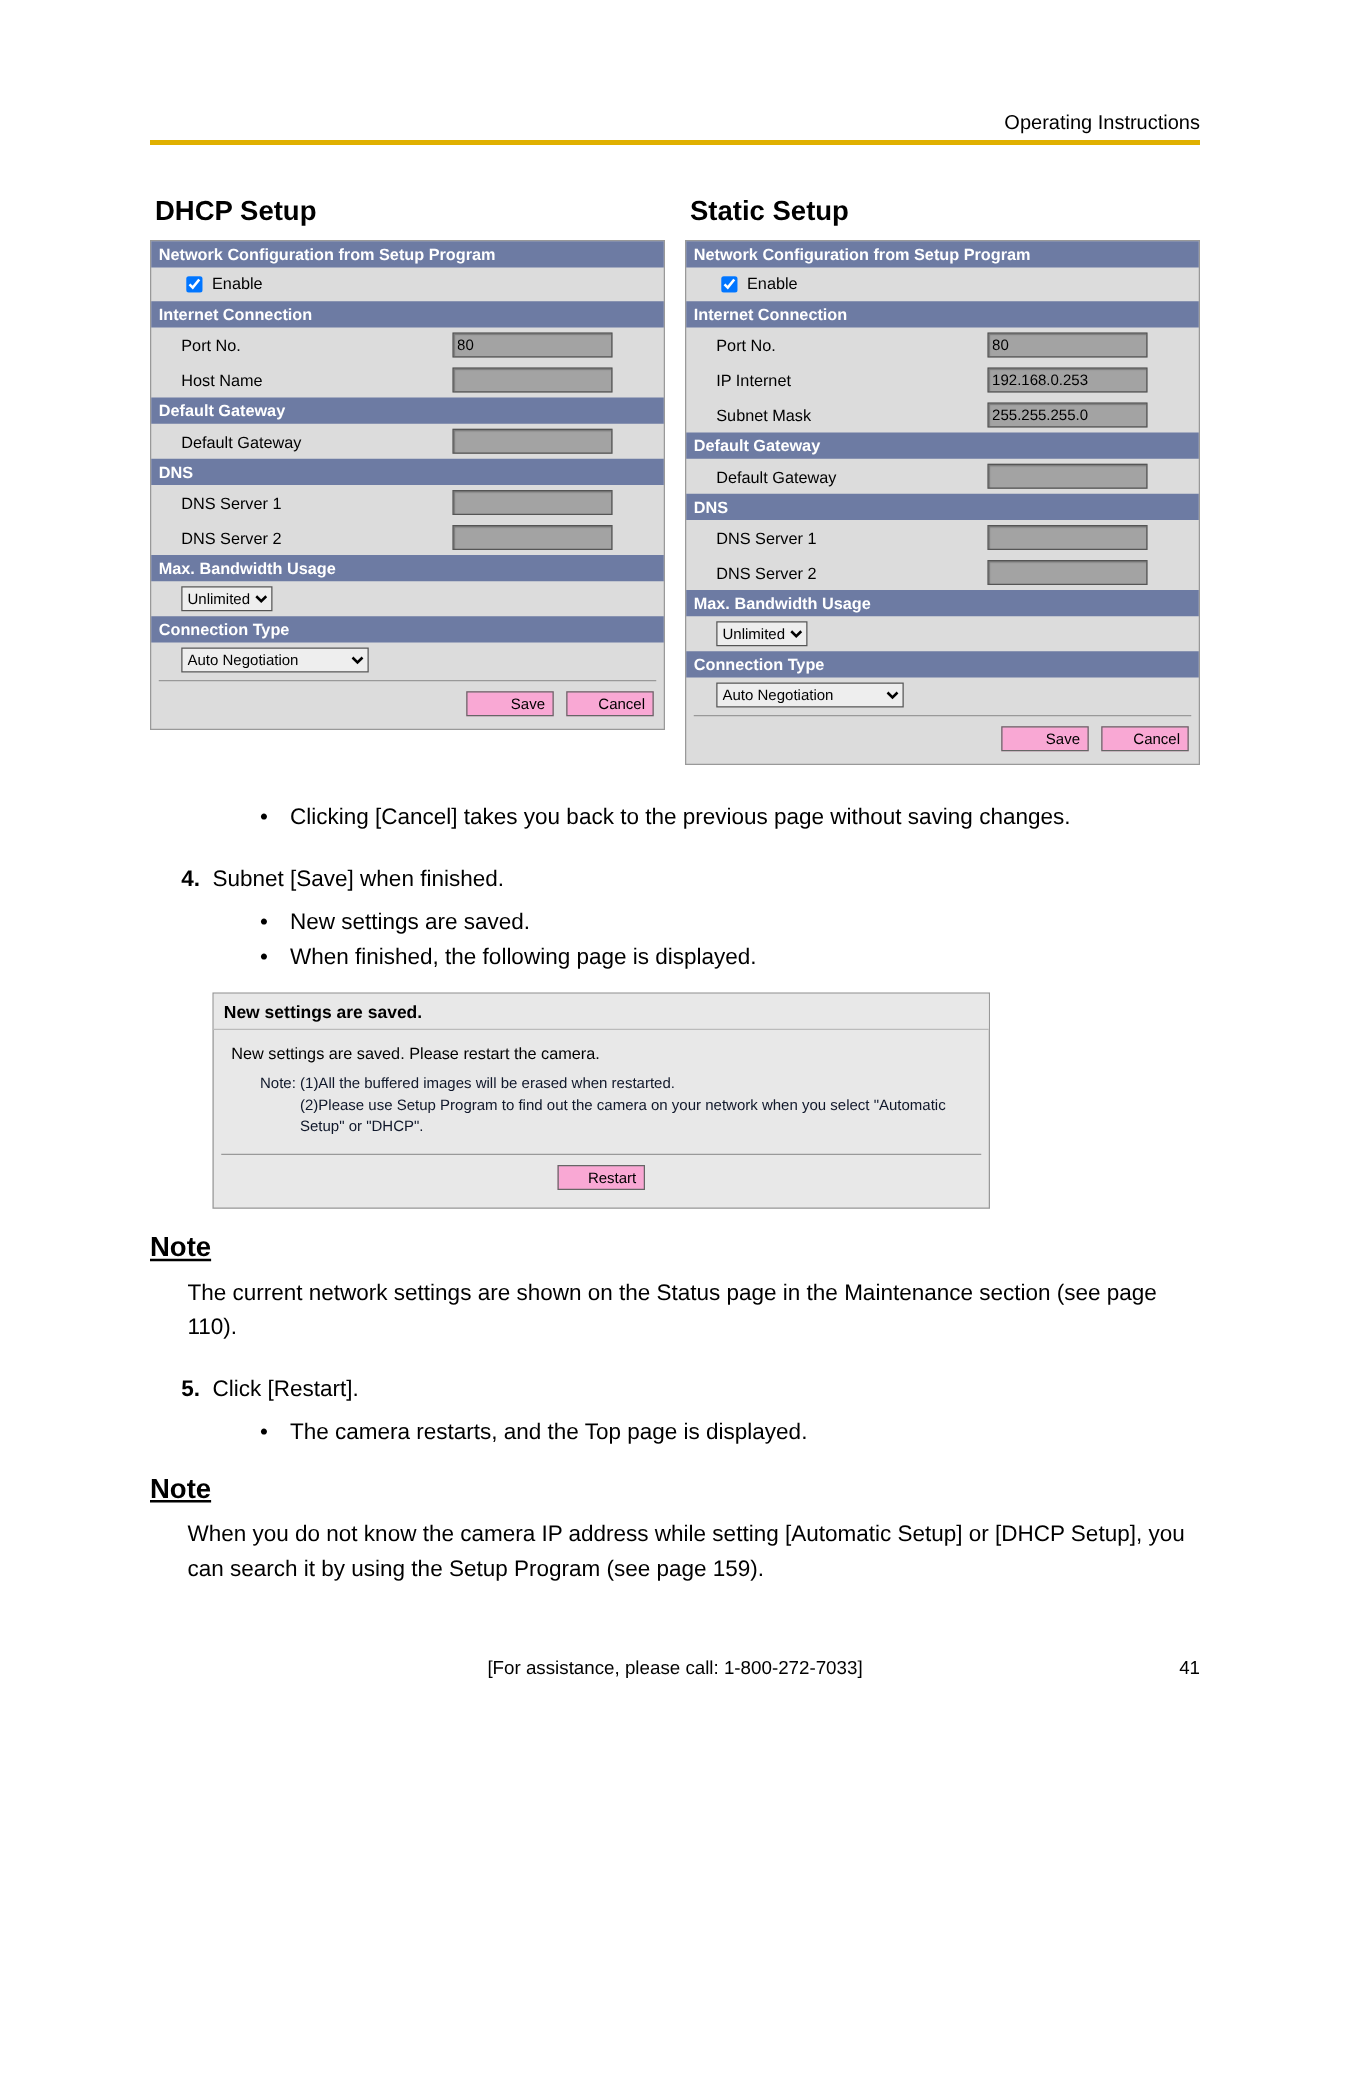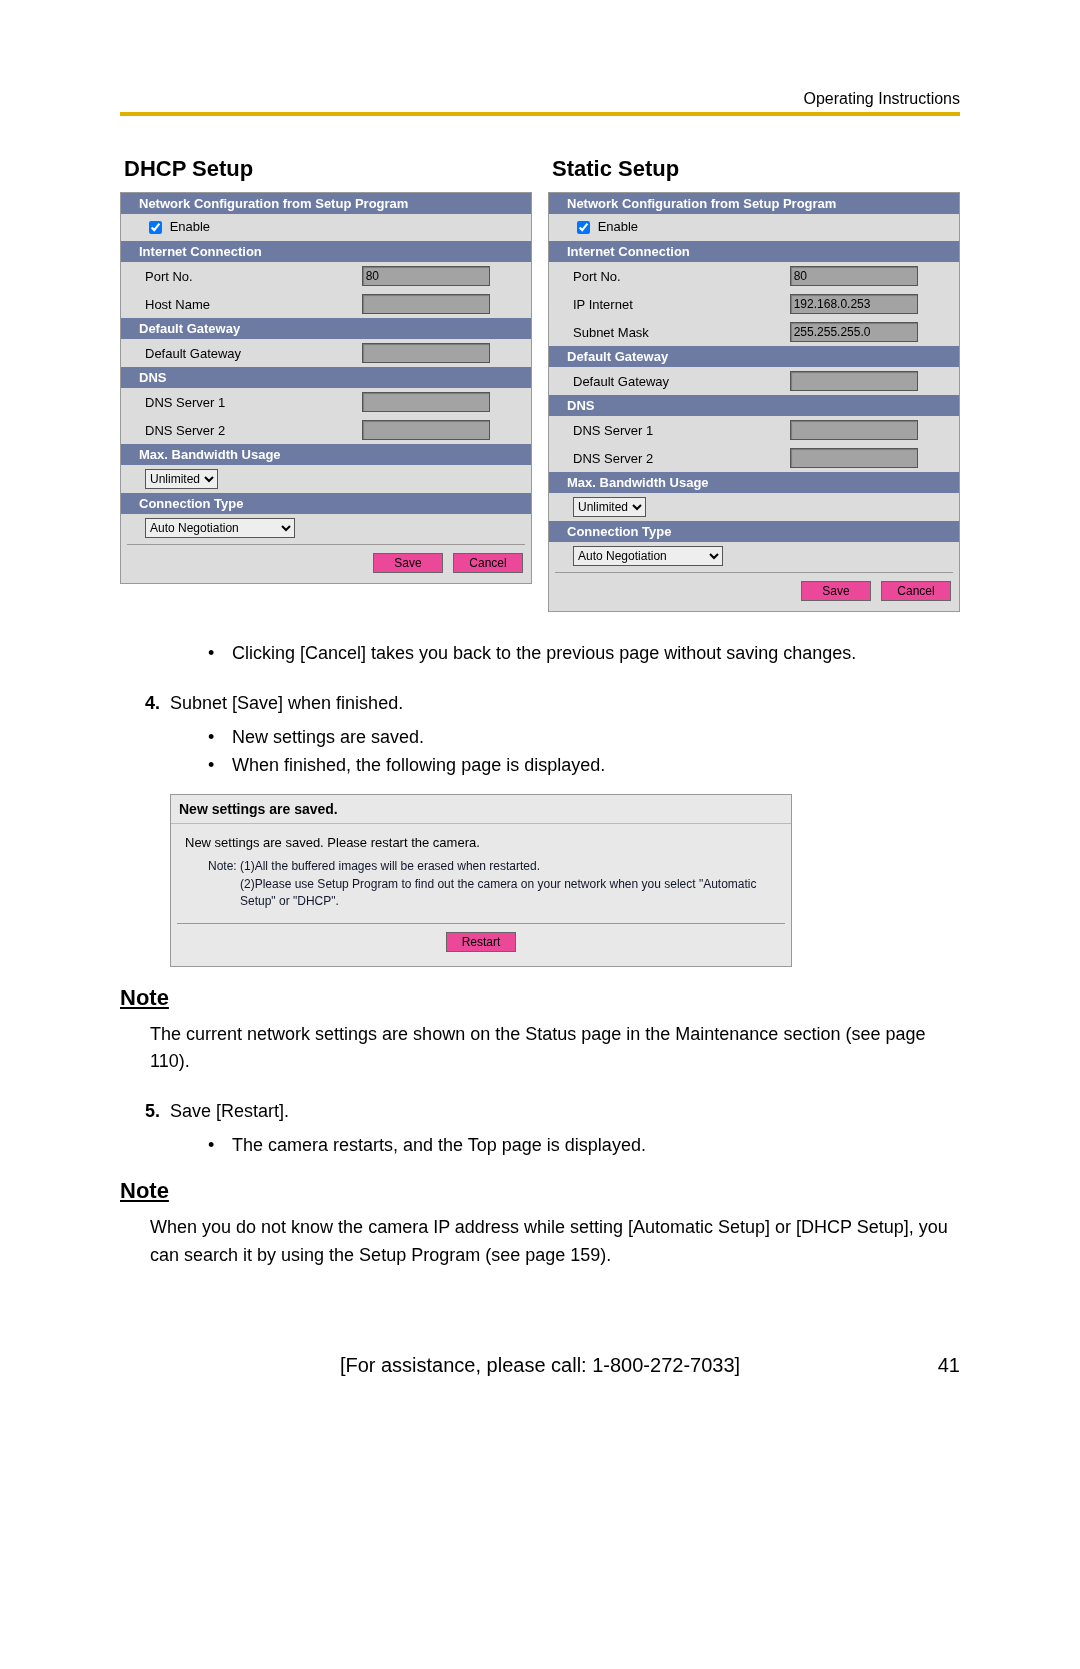--- a/index.html
+++ b/index.html
@@ -40,21 +40,21 @@
   }
   .panel {
     border: 1px solid #999;
     background: #dcdcdc;
     font-size: 13px;
   }
   .sec-head {
     background: #6d7ba3;
     color: #fff;
     font-weight: bold;
-    padding: 3px 18px;
+    padding: 3px 6px;
     font-size: 13px;
   }
   .row {
     display: flex;
     align-items: center;
     padding: 4px 8px;
   }
   .row .lbl {
     flex: 0 0 55%;
     padding-left: 16px;
@@ -87,25 +87,25 @@
     margin: 2px 6px;
   }
   .btnrow {
     display: flex;
     justify-content: flex-end;
     gap: 10px;
     padding: 6px 8px 10px 8px;
   }
   .winbtn {
     font-size: 12px;
-    background: #ec4899;
+    background: #f9a8d4;
     border: 1px solid #666;
     padding: 2px 6px;
     min-width: 70px;
-    text-align: center;
+    text-align: right;
   }
   
   .saved-box {
     width: 620px;
     border: 1px solid #999;
     background: #e8e8e8;
     margin: 8px 0 18px 40px;
     font-size: 13px;
   }
   .saved-title {
@@ -156,22 +156,22 @@
   }
   .paragraph {
     margin: 0 10px 14px 30px;
     font-size: 18px;
     line-height: 1.55;
   }
   .footer {
     display: flex;
     justify-content: space-between;
     align-items: baseline;
-    margin-top: 84px;
-    font-size: 20px;
+    margin-top: 56px;
+    font-size: 15px;
   }
   .footer .assist { flex: 1; text-align: center; }
   .footer .pgnum { width: 50px; text-align: right; }
 </style>
 </head>
 <body>
 
 <div class="page">
   <div class="header-right">Operating Instructions</div>
   <div class="gold-rule"></div>
@@ -313,21 +313,21 @@
     <div class="saved-btnrow">
       <button class="winbtn">Restart</button>
     </div>
   </div>
 
   <div class="note-hdr">Note</div>
   <div class="paragraph">The current network settings are shown on the Status page in the Maintenance section (see page 110).</div>
 
   <div class="num-line">
     <div class="num">5.</div>
-    <div>Save [Restart].</div>
+    <div>Click [Restart].</div>
   </div>
   <div class="bullet-block" style="margin-left:88px;">
     <div class="bullet">
         <div class="dot">•</div>
         <div>The camera restarts, and the Top page is displayed.</div>
       </div>
   </div>
 
   <div class="note-hdr">Note</div>
   <div class="paragraph">When you do not know the camera IP address while setting [Automatic Setup] or [DHCP Setup], you can search it by using the Setup Program (see page 159).</div>

